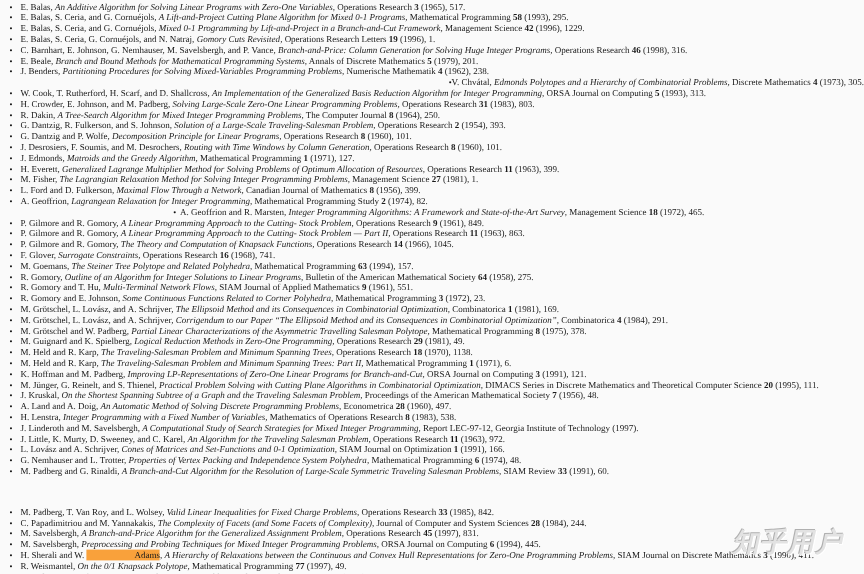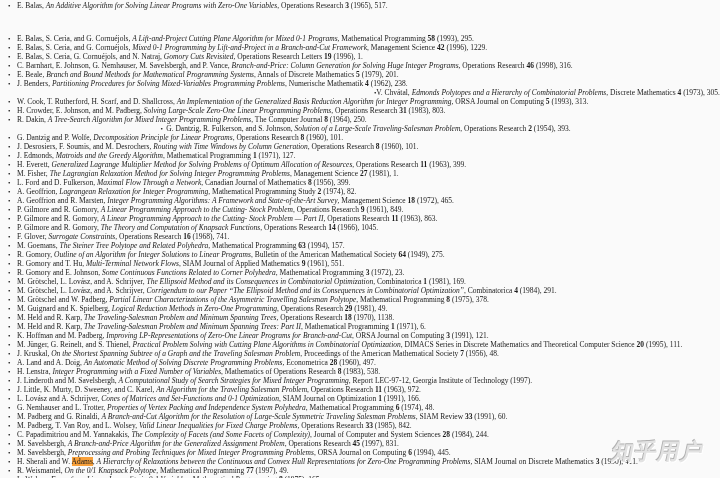--- a/index.html
+++ b/index.html
@@ -20,84 +20,84 @@
     padding-left: 8px;
   }
   .ref .bullet {
     display: inline-block;
     width: 9px;
     font-size: 7px;
     color: #111;
   }
   .it { font-style: italic; }
   .bd { font-weight: bold; }
-  .hl { background: var(--hl-color, #f9a13b); }
+  .hl { background: var(--hl-color, #f9a13b); padding-left: 40px; }
   .watermark {
     position: absolute;
     right: 16px;
     bottom: 11px;
     font-family: "Liberation Sans", sans-serif;
     font-size: 22px;
     font-weight: bold;
     letter-spacing: 1px;
     color: #e2e2e2;
     text-shadow: -1px -1px 0 #b0b0b0, 1px 1px 0 #ffffff;
     transform: skewX(-12deg);
     pointer-events: none;
   }
 </style>
 </head>
 <body style="background: rgb(250, 250, 250);">
 
 <div class="refs">
     <div class="ref" style="color: rgb(26, 26, 26);"><span class="bullet">•</span><span>E. Balas, </span><span class="it">An Additive Algorithm for Solving Linear Programs with Zero-One Variables</span><span>, Operations Research </span><span class="bd">3</span><span> (1965), 517.</span></div>
-    <div class="ref" style="color: rgb(26, 26, 26); margin-top: 24px;"><span class="bullet">•</span><span>E. Balas, S. Ceria, and G. Cornuéjols, </span><span class="it">A Lift-and-Project Cutting Plane Algorithm for Mixed 0-1 Programs</span><span>, Mathematical Programming </span><span class="bd">58</span><span> (1993), 295.</span></div>
+    <div class="ref" style="color: rgb(26, 26, 26);"><span class="bullet">•</span><span>E. Balas, S. Ceria, and G. Cornuéjols, </span><span class="it">A Lift-and-Project Cutting Plane Algorithm for Mixed 0-1 Programs</span><span>, Mathematical Programming </span><span class="bd">58</span><span> (1993), 295.</span></div>
     <div class="ref" style="color: rgb(26, 26, 26);"><span class="bullet">•</span><span>E. Balas, S. Ceria, and G. Cornuéjols, </span><span class="it">Mixed 0-1 Programming by Lift-and-Project in a Branch-and-Cut Framework</span><span>, Management Science </span><span class="bd">42</span><span> (1996), 1229.</span></div>
     <div class="ref" style="color: rgb(26, 26, 26);"><span class="bullet">•</span><span>E. Balas, S. Ceria, G. Cornuéjols, and N. Natraj, </span><span class="it">Gomory Cuts Revisited</span><span>, Operations Research Letters </span><span class="bd">19</span><span> (1996), 1.</span></div>
     <div class="ref" style="color: rgb(26, 26, 26);"><span class="bullet">•</span><span>C. Barnhart, E. Johnson, G. Nemhauser, M. Savelsbergh, and P. Vance, </span><span class="it">Branch-and-Price: Column Generation for Solving Huge Integer Programs</span><span>, Operations Research </span><span class="bd">46</span><span> (1998), 316.</span></div>
     <div class="ref" style="color: rgb(26, 26, 26);"><span class="bullet">•</span><span>E. Beale, </span><span class="it">Branch and Bound Methods for Mathematical Programming Systems</span><span>, Annals of Discrete Mathematics </span><span class="bd">5</span><span> (1979), 201.</span></div>
     <div class="ref" style="color: rgb(26, 26, 26);"><span class="bullet">•</span><span>J. Benders, </span><span class="it">Partitioning Procedures for Solving Mixed-Variables Programming Problems</span><span>, Numerische Mathematik </span><span class="bd">4</span><span> (1962), 238.</span></div>
     <div class="ref" style="color: rgb(26, 26, 26); text-align: right;"><span class="bullet">•</span><span>V. Chvátal, </span><span class="it">Edmonds Polytopes and a Hierarchy of Combinatorial Problems</span><span>, Discrete Mathematics </span><span class="bd">4</span><span> (1973), 305.</span></div>
     <div class="ref" style="color: rgb(26, 26, 26);"><span class="bullet">•</span><span>W. Cook, T. Rutherford, H. Scarf, and D. Shallcross, </span><span class="it">An Implementation of the Generalized Basis Reduction Algorithm for Integer Programming</span><span>, ORSA Journal on Computing </span><span class="bd">5</span><span> (1993), 313.</span></div>
     <div class="ref" style="color: rgb(26, 26, 26);"><span class="bullet">•</span><span>H. Crowder, E. Johnson, and M. Padberg, </span><span class="it">Solving Large-Scale Zero-One Linear Programming Problems</span><span>, Operations Research </span><span class="bd">31</span><span> (1983), 803.</span></div>
     <div class="ref" style="color: rgb(26, 26, 26);"><span class="bullet">•</span><span>R. Dakin, </span><span class="it">A Tree-Search Algorithm for Mixed Integer Programming Problems</span><span>, The Computer Journal </span><span class="bd">8</span><span> (1964), 250.</span></div>
-    <div class="ref" style="color: rgb(26, 26, 26); text-align: center;"><span class="bullet">•</span><span>G. Dantzig, R. Fulkerson, and S. Johnson, </span><span class="it">Solution of a Large-Scale Traveling-Salesman Problem</span><span>, Operations Research </span><span class="bd">2</span><span> (1954), 393.</span></div>
+    <div class="ref" style="color: rgb(26, 26, 26);"><span class="bullet">•</span><span>G. Dantzig, R. Fulkerson, and S. Johnson, </span><span class="it">Solution of a Large-Scale Traveling-Salesman Problem</span><span>, Operations Research </span><span class="bd">2</span><span> (1954), 393.</span></div>
     <div class="ref" style="color: rgb(26, 26, 26);"><span class="bullet">•</span><span>G. Dantzig and P. Wolfe, </span><span class="it">Decomposition Principle for Linear Programs</span><span>, Operations Research </span><span class="bd">8</span><span> (1960), 101.</span></div>
     <div class="ref" style="color: rgb(26, 26, 26);"><span class="bullet">•</span><span>J. Desrosiers, F. Soumis, and M. Desrochers, </span><span class="it">Routing with Time Windows by Column Generation</span><span>, Operations Research </span><span class="bd">8</span><span> (1960), 101.</span></div>
     <div class="ref" style="color: rgb(26, 26, 26);"><span class="bullet">•</span><span>J. Edmonds, </span><span class="it">Matroids and the Greedy Algorithm</span><span>, Mathematical Programming </span><span class="bd">1</span><span> (1971), 127.</span></div>
     <div class="ref" style="color: rgb(26, 26, 26);"><span class="bullet">•</span><span>H. Everett, </span><span class="it">Generalized Lagrange Multiplier Method for Solving Problems of Optimum Allocation of Resources</span><span>, Operations Research </span><span class="bd">11</span><span> (1963), 399.</span></div>
     <div class="ref" style="color: rgb(26, 26, 26);"><span class="bullet">•</span><span>M. Fisher, </span><span class="it">The Lagrangian Relaxation Method for Solving Integer Programming Problems</span><span>, Management Science </span><span class="bd">27</span><span> (1981), 1.</span></div>
     <div class="ref" style="color: rgb(26, 26, 26);"><span class="bullet">•</span><span>L. Ford and D. Fulkerson, </span><span class="it">Maximal Flow Through a Network</span><span>, Canadian Journal of Mathematics </span><span class="bd">8</span><span> (1956), 399.</span></div>
     <div class="ref" style="color: rgb(26, 26, 26);"><span class="bullet">•</span><span>A. Geoffrion, </span><span class="it">Lagrangean Relaxation for Integer Programming</span><span>, Mathematical Programming Study </span><span class="bd">2</span><span> (1974), 82.</span></div>
-    <div class="ref" style="color: rgb(26, 26, 26);"><span class="bullet">•</span><span>A. Geoffrion and R. Marsten, </span><span class="it">Integer Programming Algorithms: A Framework and State-of-the-Art Survey</span><span>, Management Science </span><span class="bd">18</span><span> (1972), 465.</span></div>
+    <div class="ref" style="color: rgb(26, 26, 26); text-align: center;"><span class="bullet">•</span><span>A. Geoffrion and R. Marsten, </span><span class="it">Integer Programming Algorithms: A Framework and State-of-the-Art Survey</span><span>, Management Science </span><span class="bd">18</span><span> (1972), 465.</span></div>
     <div class="ref" style="color: rgb(26, 26, 26);"><span class="bullet">•</span><span>P. Gilmore and R. Gomory, </span><span class="it">A Linear Programming Approach to the Cutting- Stock Problem</span><span>, Operations Research </span><span class="bd">9</span><span> (1961), 849.</span></div>
     <div class="ref" style="color: rgb(26, 26, 26);"><span class="bullet">•</span><span>P. Gilmore and R. Gomory, </span><span class="it">A Linear Programming Approach to the Cutting- Stock Problem — Part II</span><span>, Operations Research </span><span class="bd">11</span><span> (1963), 863.</span></div>
     <div class="ref" style="color: rgb(26, 26, 26);"><span class="bullet">•</span><span>P. Gilmore and R. Gomory, </span><span class="it">The Theory and Computation of Knapsack Functions</span><span>, Operations Research </span><span class="bd">14</span><span> (1966), 1045.</span></div>
     <div class="ref" style="color: rgb(26, 26, 26);"><span class="bullet">•</span><span>F. Glover, </span><span class="it">Surrogate Constraints</span><span>, Operations Research </span><span class="bd">16</span><span> (1968), 741.</span></div>
     <div class="ref" style="color: rgb(26, 26, 26);"><span class="bullet">•</span><span>M. Goemans, </span><span class="it">The Steiner Tree Polytope and Related Polyhedra</span><span>, Mathematical Programming </span><span class="bd">63</span><span> (1994), 157.</span></div>
-    <div class="ref" style="color: rgb(26, 26, 26);"><span class="bullet">•</span><span>R. Gomory, </span><span class="it">Outline of an Algorithm for Integer Solutions to Linear Programs</span><span>, Bulletin of the American Mathematical Society </span><span class="bd">64</span><span> (1949), 275.</span></div>
+    <div class="ref" style="color: rgb(26, 26, 26);"><span class="bullet">•</span><span>R. Gomory, </span><span class="it">Outline of an Algorithm for Integer Solutions to Linear Programs</span><span>, Bulletin of the American Mathematical Society </span><span class="bd">64</span><span> (1958), 275.</span></div>
     <div class="ref" style="color: rgb(26, 26, 26);"><span class="bullet">•</span><span>R. Gomory and T. Hu, </span><span class="it">Multi-Terminal Network Flows</span><span>, SIAM Journal of Applied Mathematics </span><span class="bd">9</span><span> (1961), 551.</span></div>
     <div class="ref" style="color: rgb(26, 26, 26);"><span class="bullet">•</span><span>R. Gomory and E. Johnson, </span><span class="it">Some Continuous Functions Related to Corner Polyhedra</span><span>, Mathematical Programming </span><span class="bd">3</span><span> (1972), 23.</span></div>
     <div class="ref" style="color: rgb(26, 26, 26);"><span class="bullet">•</span><span>M. Grötschel, L. Lovász, and A. Schrijver, </span><span class="it">The Ellipsoid Method and its Consequences in Combinatorial Optimization</span><span>, Combinatorica </span><span class="bd">1</span><span> (1981), 169.</span></div>
     <div class="ref" style="color: rgb(26, 26, 26);"><span class="bullet">•</span><span>M. Grötschel, L. Lovász, and A. Schrijver, </span><span class="it">Corrigendum to our Paper “The Ellipsoid Method and its Consequences in Combinatorial Optimization”</span><span>, Combinatorica </span><span class="bd">4</span><span> (1984), 291.</span></div>
     <div class="ref" style="color: rgb(26, 26, 26);"><span class="bullet">•</span><span>M. Grötschel and W. Padberg, </span><span class="it">Partial Linear Characterizations of the Asymmetric Travelling Salesman Polytope</span><span>, Mathematical Programming </span><span class="bd">8</span><span> (1975), 378.</span></div>
     <div class="ref" style="color: rgb(26, 26, 26);"><span class="bullet">•</span><span>M. Guignard and K. Spielberg, </span><span class="it">Logical Reduction Methods in Zero-One Programming</span><span>, Operations Research </span><span class="bd">29</span><span> (1981), 49.</span></div>
     <div class="ref" style="color: rgb(26, 26, 26);"><span class="bullet">•</span><span>M. Held and R. Karp, </span><span class="it">The Traveling-Salesman Problem and Minimum Spanning Trees</span><span>, Operations Research </span><span class="bd">18</span><span> (1970), 1138.</span></div>
     <div class="ref" style="color: rgb(26, 26, 26);"><span class="bullet">•</span><span>M. Held and R. Karp, </span><span class="it">The Traveling-Salesman Problem and Minimum Spanning Trees: Part II</span><span>, Mathematical Programming </span><span class="bd">1</span><span> (1971), 6.</span></div>
     <div class="ref" style="color: rgb(26, 26, 26);"><span class="bullet">•</span><span>K. Hoffman and M. Padberg, </span><span class="it">Improving LP-Representations of Zero-One Linear Programs for Branch-and-Cut</span><span>, ORSA Journal on Computing </span><span class="bd">3</span><span> (1991), 121.</span></div>
     <div class="ref" style="color: rgb(26, 26, 26);"><span class="bullet">•</span><span>M. Jünger, G. Reinelt, and S. Thienel, </span><span class="it">Practical Problem Solving with Cutting Plane Algorithms in Combinatorial Optimization</span><span>, DIMACS Series in Discrete Mathematics and Theoretical Computer Science </span><span class="bd">20</span><span> (1995), 111.</span></div>
     <div class="ref" style="color: rgb(26, 26, 26);"><span class="bullet">•</span><span>J. Kruskal, </span><span class="it">On the Shortest Spanning Subtree of a Graph and the Traveling Salesman Problem</span><span>, Proceedings of the American Mathematical Society </span><span class="bd">7</span><span> (1956), 48.</span></div>
     <div class="ref" style="color: rgb(26, 26, 26);"><span class="bullet">•</span><span>A. Land and A. Doig, </span><span class="it">An Automatic Method of Solving Discrete Programming Problems</span><span>, Econometrica </span><span class="bd">28</span><span> (1960), 497.</span></div>
     <div class="ref" style="color: rgb(26, 26, 26);"><span class="bullet">•</span><span>H. Lenstra, </span><span class="it">Integer Programming with a Fixed Number of Variables</span><span>, Mathematics of Operations Research </span><span class="bd">8</span><span> (1983), 538.</span></div>
     <div class="ref" style="color: rgb(26, 26, 26);"><span class="bullet">•</span><span>J. Linderoth and M. Savelsbergh, </span><span class="it">A Computational Study of Search Strategies for Mixed Integer Programming</span><span>, Report LEC-97-12, Georgia Institute of Technology (1997).</span></div>
     <div class="ref" style="color: rgb(26, 26, 26);"><span class="bullet">•</span><span>J. Little, K. Murty, D. Sweeney, and C. Karel, </span><span class="it">An Algorithm for the Traveling Salesman Problem</span><span>, Operations Research </span><span class="bd">11</span><span> (1963), 972.</span></div>
     <div class="ref" style="color: rgb(26, 26, 26);"><span class="bullet">•</span><span>L. Lovász and A. Schrijver, </span><span class="it">Cones of Matrices and Set-Functions and 0-1 Optimization</span><span>, SIAM Journal on Optimization </span><span class="bd">1</span><span> (1991), 166.</span></div>
     <div class="ref" style="color: rgb(26, 26, 26);"><span class="bullet">•</span><span>G. Nemhauser and L. Trotter, </span><span class="it">Properties of Vertex Packing and Independence System Polyhedra</span><span>, Mathematical Programming </span><span class="bd">6</span><span> (1974), 48.</span></div>
     <div class="ref" style="color: rgb(26, 26, 26);"><span class="bullet">•</span><span>M. Padberg and G. Rinaldi, </span><span class="it">A Branch-and-Cut Algorithm for the Resolution of Large-Scale Symmetric Traveling Salesman Problems</span><span>, SIAM Review </span><span class="bd">33</span><span> (1991), 60.</span></div>
-    <div class="ref" style="color: rgb(26, 26, 26);"><span class="bullet">•</span><span>M. Padberg, T. Van Roy, and L. Wolsey, </span><span class="it">Valid Linear Inequalities for Fixed Charge Problems</span><span>, Operations Research </span><span class="bd">33</span><span> (1985), 842.</span></div>
+    <div class="ref" style="color: rgb(26, 26, 26); margin-top: 25px;"><span class="bullet">•</span><span>M. Padberg, T. Van Roy, and L. Wolsey, </span><span class="it">Valid Linear Inequalities for Fixed Charge Problems</span><span>, Operations Research </span><span class="bd">33</span><span> (1985), 842.</span></div>
     <div class="ref" style="color: rgb(26, 26, 26);"><span class="bullet">•</span><span>C. Papadimitriou and M. Yannakakis, </span><span class="it">The Complexity of Facets (and Some Facets of Complexity)</span><span>, Journal of Computer and System Sciences </span><span class="bd">28</span><span> (1984), 244.</span></div>
     <div class="ref" style="color: rgb(26, 26, 26);"><span class="bullet">•</span><span>M. Savelsbergh, </span><span class="it">A Branch-and-Price Algorithm for the Generalized Assignment Problem</span><span>, Operations Research </span><span class="bd">45</span><span> (1997), 831.</span></div>
     <div class="ref" style="color: rgb(26, 26, 26);"><span class="bullet">•</span><span>M. Savelsbergh, </span><span class="it">Preprocessing and Probing Techniques for Mixed Integer Programming Problems</span><span>, ORSA Journal on Computing </span><span class="bd">6</span><span> (1994), 445.</span></div>
     <div class="ref" style="color: rgb(26, 26, 26);"><span class="bullet">•</span><span>H. Sherali and W. </span><span class="hl">Adams</span><span>, </span><span class="it">A Hierarchy of Relaxations between the Continuous and Convex Hull Representations for Zero-One Programming Problems</span><span>, SIAM Journal on Discrete Mathematics </span><span class="bd">3</span><span> (1990), 411.</span></div>
     <div class="ref" style="color: rgb(26, 26, 26);"><span class="bullet">•</span><span>R. Weismantel, </span><span class="it">On the 0/1 Knapsack Polytope</span><span>, Mathematical Programming </span><span class="bd">77</span><span> (1997), 49.</span></div>
     <div class="ref" style="color: rgb(26, 26, 26);"><span class="bullet">•</span><span>L. Wolsey, </span><span class="it">Faces for a Linear Inequality in 0-1 Variables</span><span>, Mathematical Programming </span><span class="bd">8</span><span> (1975), 165.</span></div>
     <div class="ref" style="color: rgb(26, 26, 26);"><span class="bullet">•</span><span>L. Wolsey, </span><span class="it">Facets and Strong Valid Inequalities for Integer Programs</span><span>, Operations Research </span><span class="bd">24</span><span> (1976), 367.</span></div>
   </div>
 
 <div class="watermark">知乎用户</div>

